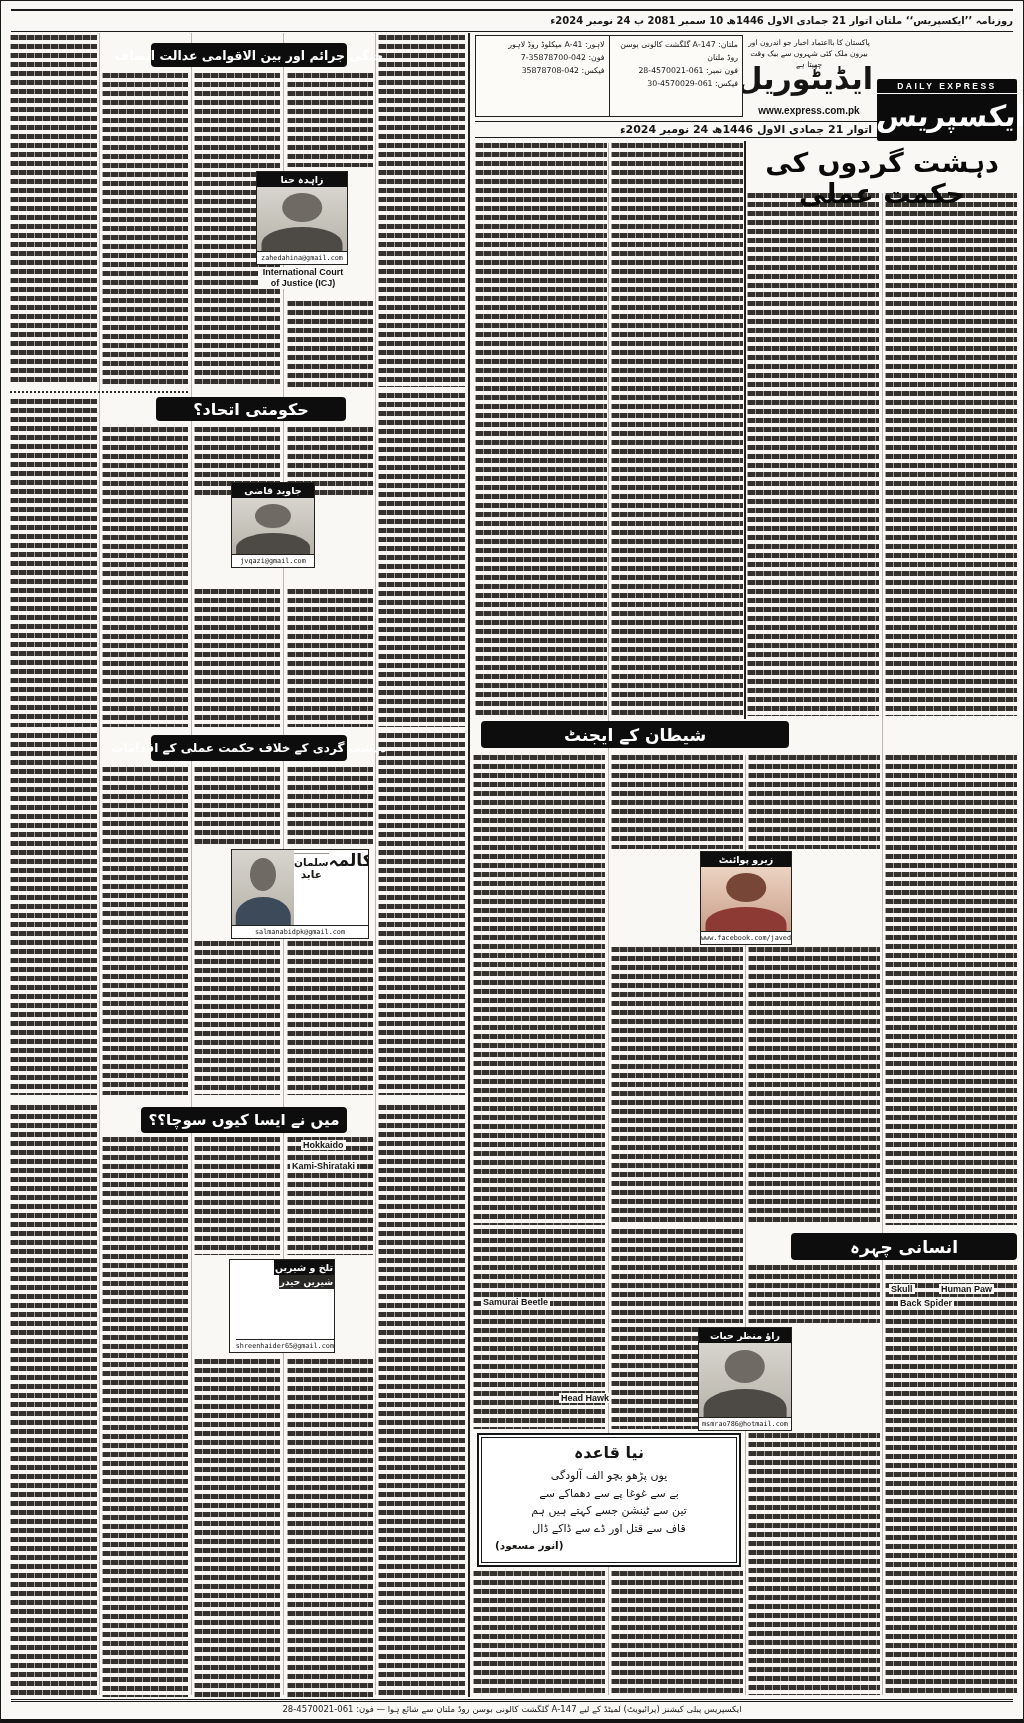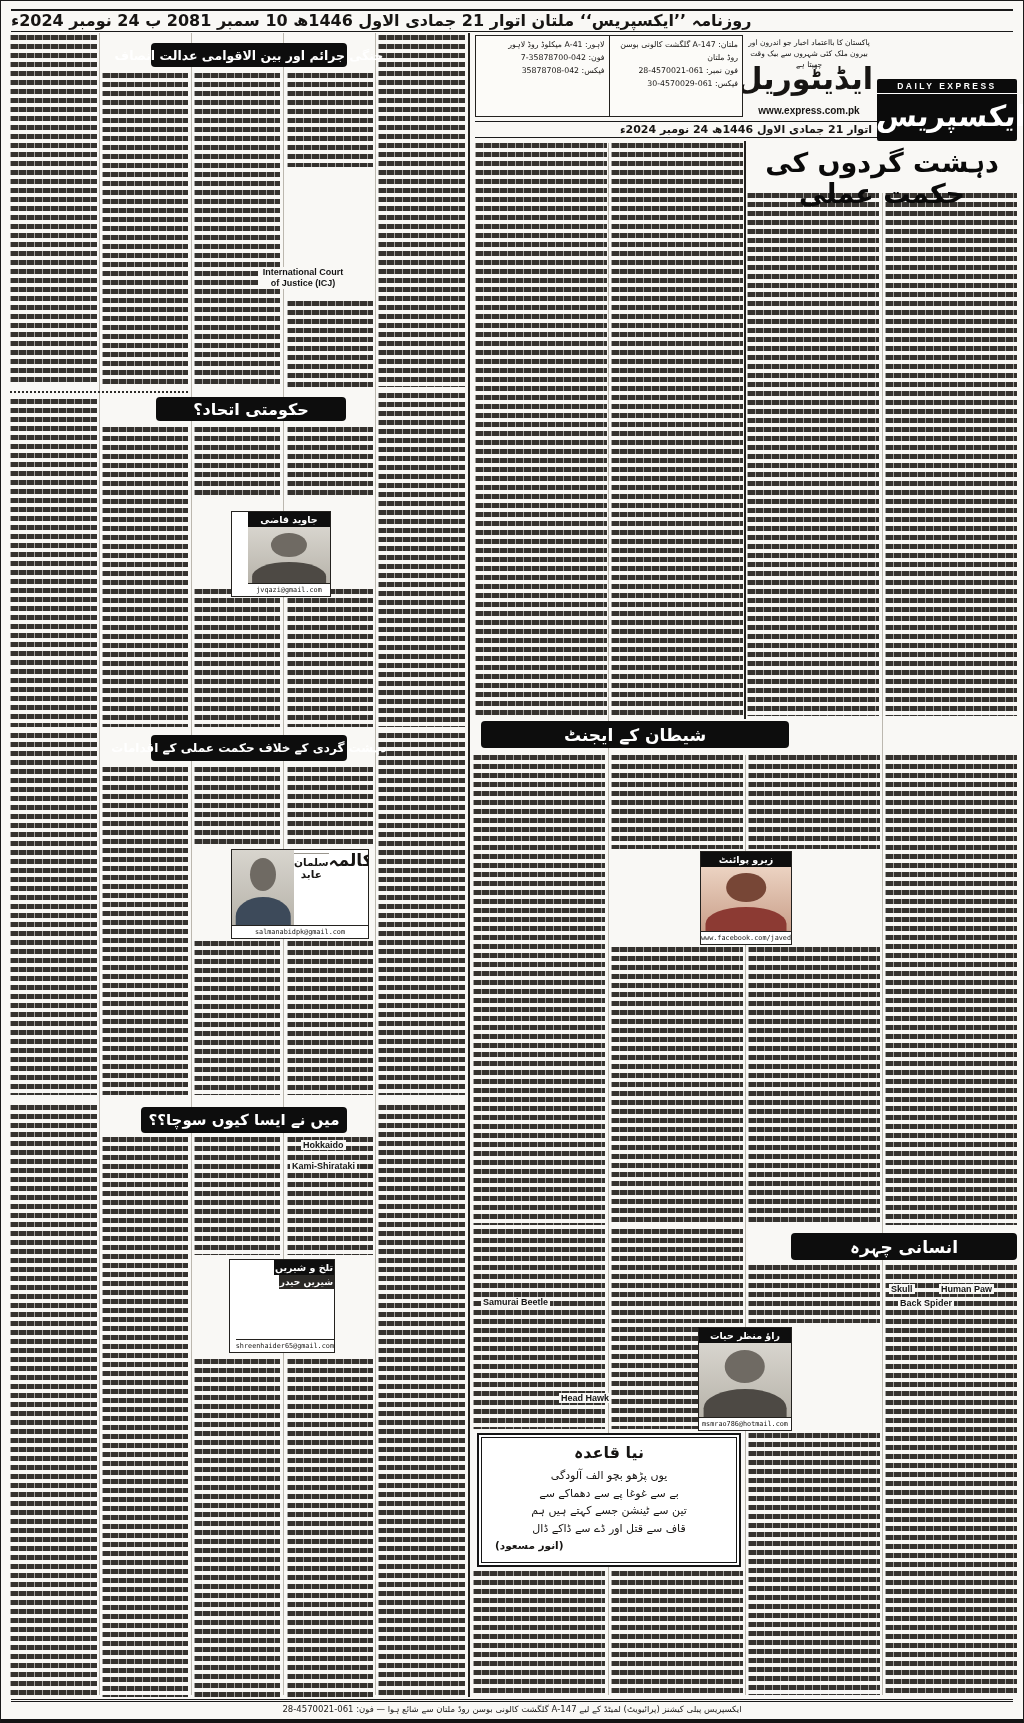--- a/index.html
+++ b/index.html
@@ -24,21 +24,21 @@
     display:flex;align-items:center;justify-content:center;
     font-weight:bold;direction:rtl;white-space:nowrap;z-index:4;
   }
   .main-head{
     position:absolute;direction:rtl;text-align:center;color:#0a0a0a;
     font-weight:bold;z-index:4;letter-spacing:-.5px;
   }
   .topbar{
     position:absolute;left:10px;top:8px;width:1002px;height:20px;
     border-top:2px solid #1a1a1a;border-bottom:1px solid #1a1a1a;
-    font-size:16px;font-weight:bold;text-align:left;line-height:19px;direction:rtl;
+    font-size:10px;font-weight:bold;text-align:right;line-height:19px;direction:rtl;
   }
   .logo{position:absolute;background:#0b0b0b;color:#fff;z-index:4;border-radius:2px;margin-top:44px;}
   .logo-en{font-family:"Liberation Sans",sans-serif;font-weight:bold;font-size:8.5px;
     letter-spacing:2.5px;text-align:center;border-bottom:1px solid #fff;padding:2px 0;}
   .logo-ur{font-size:29px;font-weight:bold;text-align:center;line-height:44px;transform:skewX(-6deg);}
   .tagline{position:absolute;direction:rtl;text-align:center;font-size:7.5px;line-height:1.45;color:#111;}
   .sec-title{position:absolute;direction:rtl;text-align:center;font-weight:bold;font-size:30px;}
   .website{position:absolute;text-align:center;font-weight:bold;font-size:10px;
     font-family:"Liberation Sans",sans-serif;}
   .contacts{position:absolute;border:1px solid #24221f;display:flex;direction:rtl;background:#fcfbf8;}
@@ -177,34 +177,39 @@
   </div>
 
   <div class="band" style="left:150px;top:42px;width:196px;height:24px;font-size:12.5px;">جنگی جرائم اور بین الاقوامی عدالت انصاف</div>
   <div class="tb" style="left:9px;top:34px;width:87px;height:350px;"></div>
   <div class="tb" style="left:101px;top:72px;width:86px;height:314px;"></div>
   <div class="tb" style="left:193px;top:72px;width:86px;height:314px;"></div>
   <div class="tb" style="left:286px;top:72px;width:86px;height:94px;"></div>
   <div class="tb" style="left:286px;top:300px;width:86px;height:86px;"></div>
   <div class="tb" style="left:377px;top:34px;width:87px;height:352px;"></div>
 
+  <div class="abox" style="left:255px;top:170px;width:90px;height:92px;">
+    <div class="ab-band">زاہدہ حنا</div>
+    <div class="ab-photo"></div>
+    <div class="ab-email">zahedahina@gmail.com</div>
+  </div>
   <span class="einl wrap" style="left:257px;top:266px;width:86px;">International Court of Justice (ICJ)</span>
 
   <div class="dash" style="left:9px;top:390px;width:178px;"></div>
 
   <div class="band" style="left:155px;top:396px;width:190px;height:24px;font-size:16px;">حکومتی اتحاد؟</div>
   <div class="tb" style="left:9px;top:398px;width:87px;height:328px;"></div>
   <div class="tb" style="left:101px;top:426px;width:86px;height:300px;"></div>
   <div class="tb" style="left:193px;top:426px;width:86px;height:68px;"></div>
   <div class="tb" style="left:193px;top:588px;width:86px;height:138px;"></div>
   <div class="tb" style="left:286px;top:426px;width:86px;height:68px;"></div>
   <div class="tb" style="left:286px;top:588px;width:86px;height:138px;"></div>
   <div class="tb" style="left:377px;top:392px;width:87px;height:334px;"></div>
 
-  <div class="abox" style="left:230px;top:510px;width:82px;height:84px;padding-left:16px;">
+  <div class="abox" style="left:230px;top:481px;width:82px;height:84px;">
     <div class="ab-band">جاوید قاضی</div>
     <div class="ab-photo"></div>
     <div class="ab-email">jvqazi@gmail.com</div>
   </div>
 
   <div class="band" style="left:150px;top:734px;width:196px;height:26px;font-size:12px;">دہشت گردی کے خلاف حکمت عملی کے اقدامات</div>
   <div class="tb" style="left:9px;top:732px;width:87px;height:362px;"></div>
   <div class="tb" style="left:101px;top:766px;width:86px;height:328px;"></div>
   <div class="tb" style="left:193px;top:766px;width:86px;height:80px;"></div>
   <div class="tb" style="left:193px;top:940px;width:86px;height:154px;"></div>

